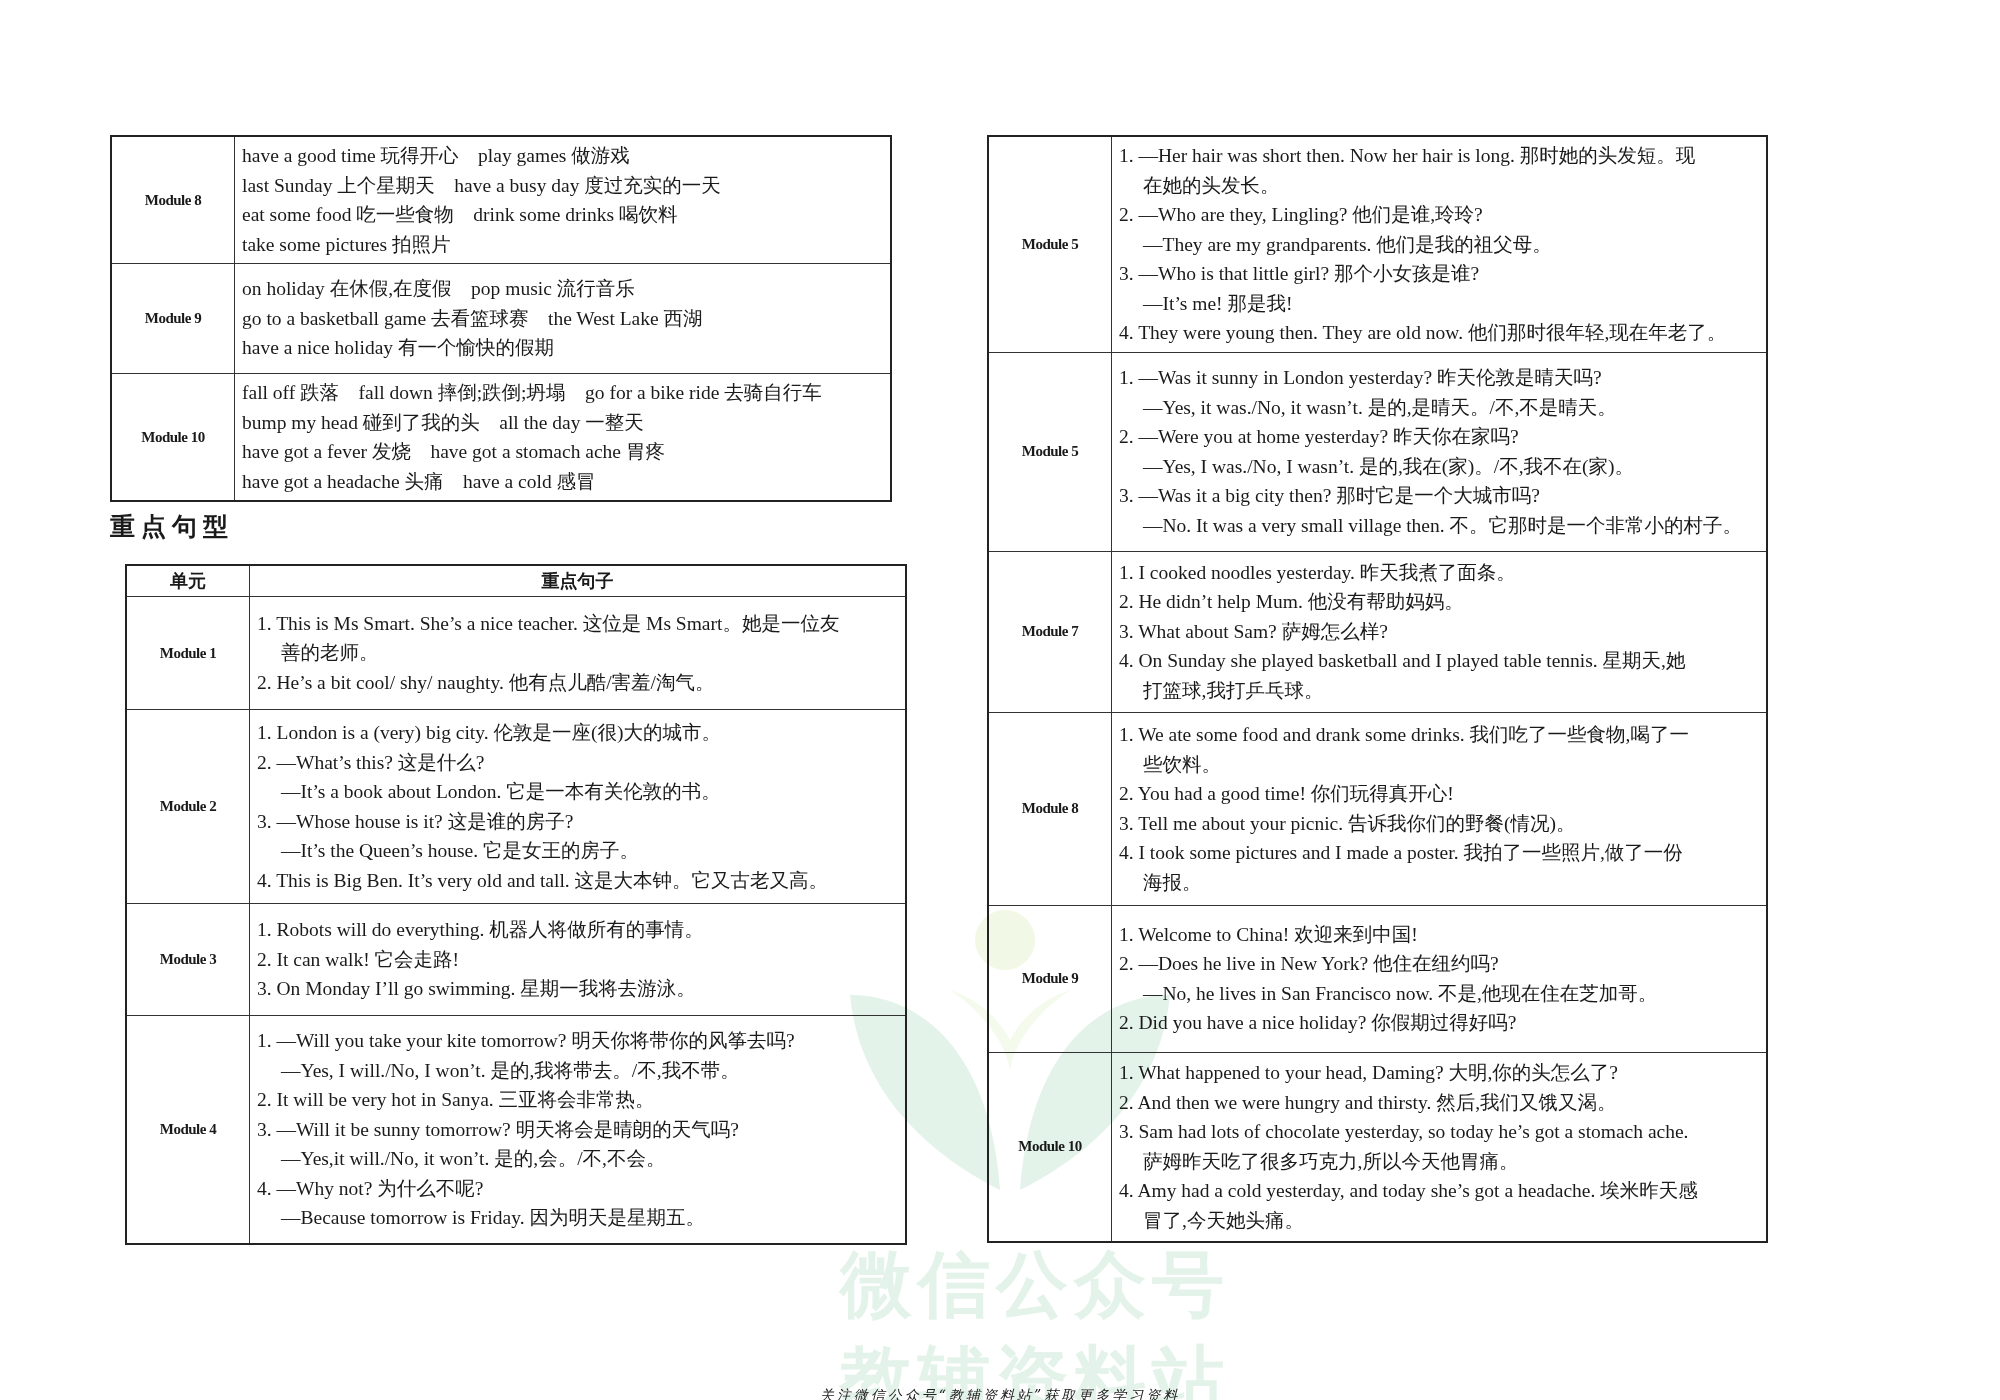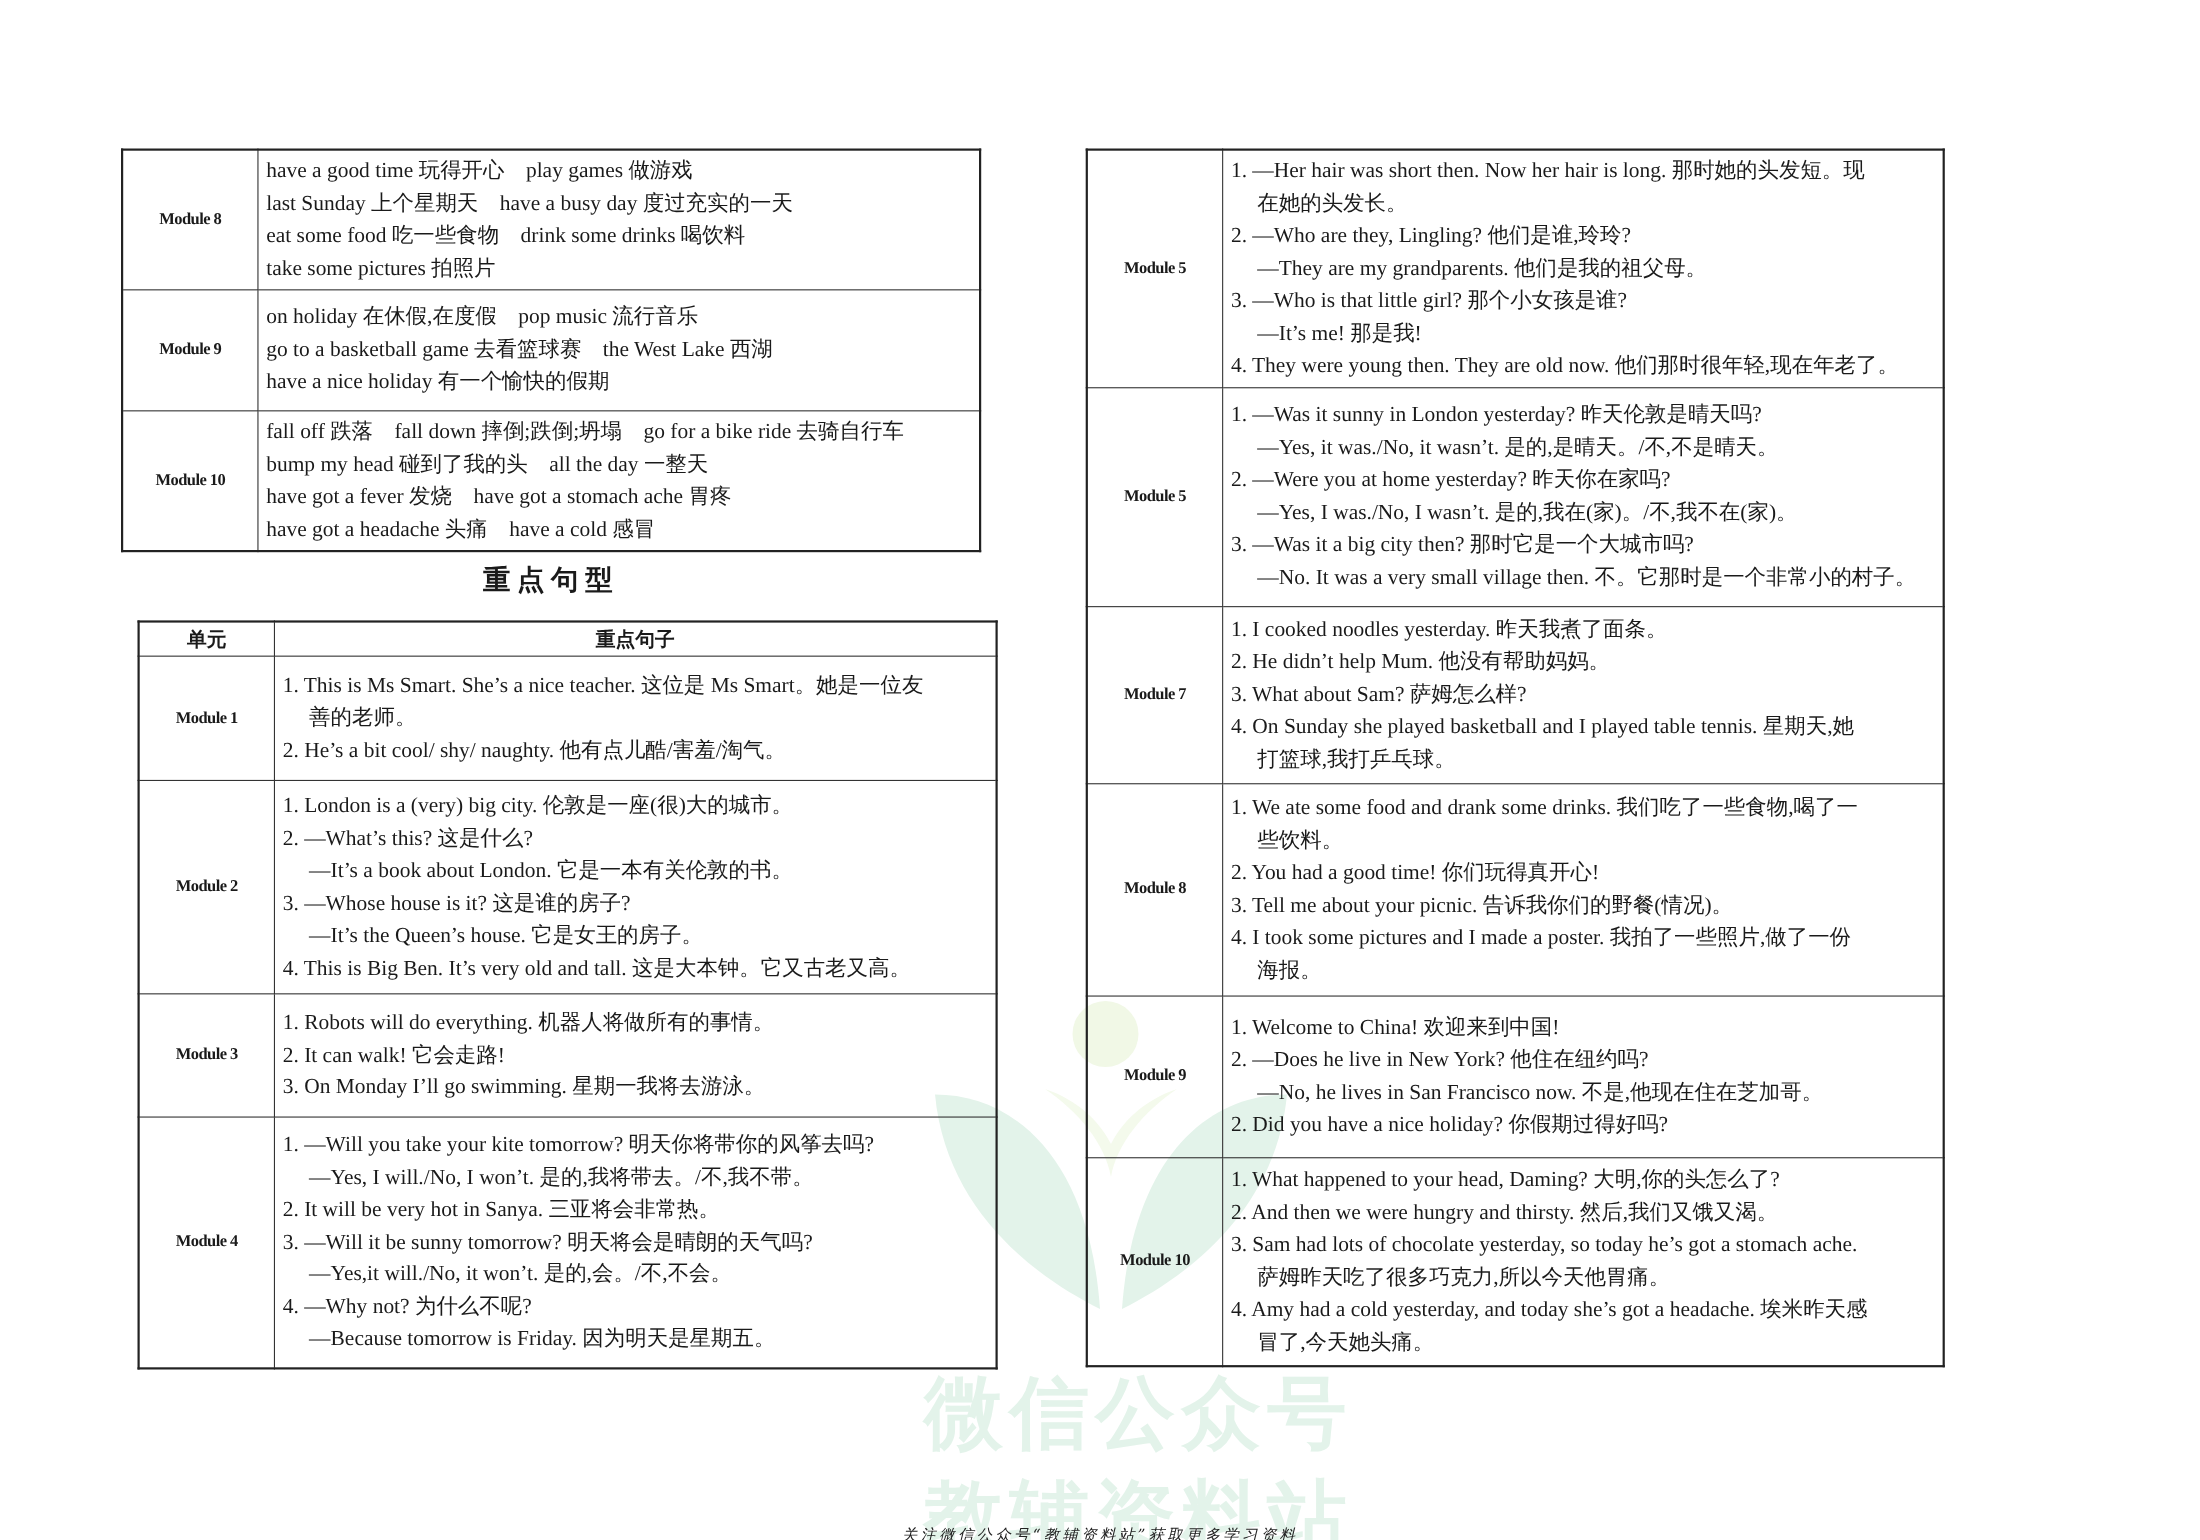--- a/index.html
+++ b/index.html
@@ -22,21 +22,21 @@
     font-size:15px; letter-spacing:-0.5px; white-space:nowrap; padding:0 4px;
   }
   td.content { padding:4px 0 4px 7px; font-size:19.5px; line-height:29.5px; }
   .line { display:block; white-space:nowrap; }
   .indent { padding-left:24px; }
   th.hdr { font-family:"DejaVu Sans", sans-serif; font-weight:bold; font-size:18px; height:30px; padding:0; }
   #t1 { left:110px; top:135px; width:782px; }
   #t2 { left:110px; top:564px; width:782px;margin-left:15px; }
   #t3 { left:987px; top:135px; width:781px; }
   .section-title {
-    position:absolute; left:110px; width:782px; top:510px; text-align:center; z-index:1;
+    position:absolute; left:110px; width:782px; top:510px; text-align:left; z-index:1;
     font-family:"DejaVu Serif", serif; font-weight:bold; font-size:25px; letter-spacing:6px;
   }
   .footer {
     position:absolute; left:0; width:2000px; top:1387px; text-align:center; z-index:1;
     font-family:"DejaVu Serif", serif; font-size:14px; letter-spacing:3px; color:#222; font-style:italic;
   }
 </style>
 </head>
 <body>
 

